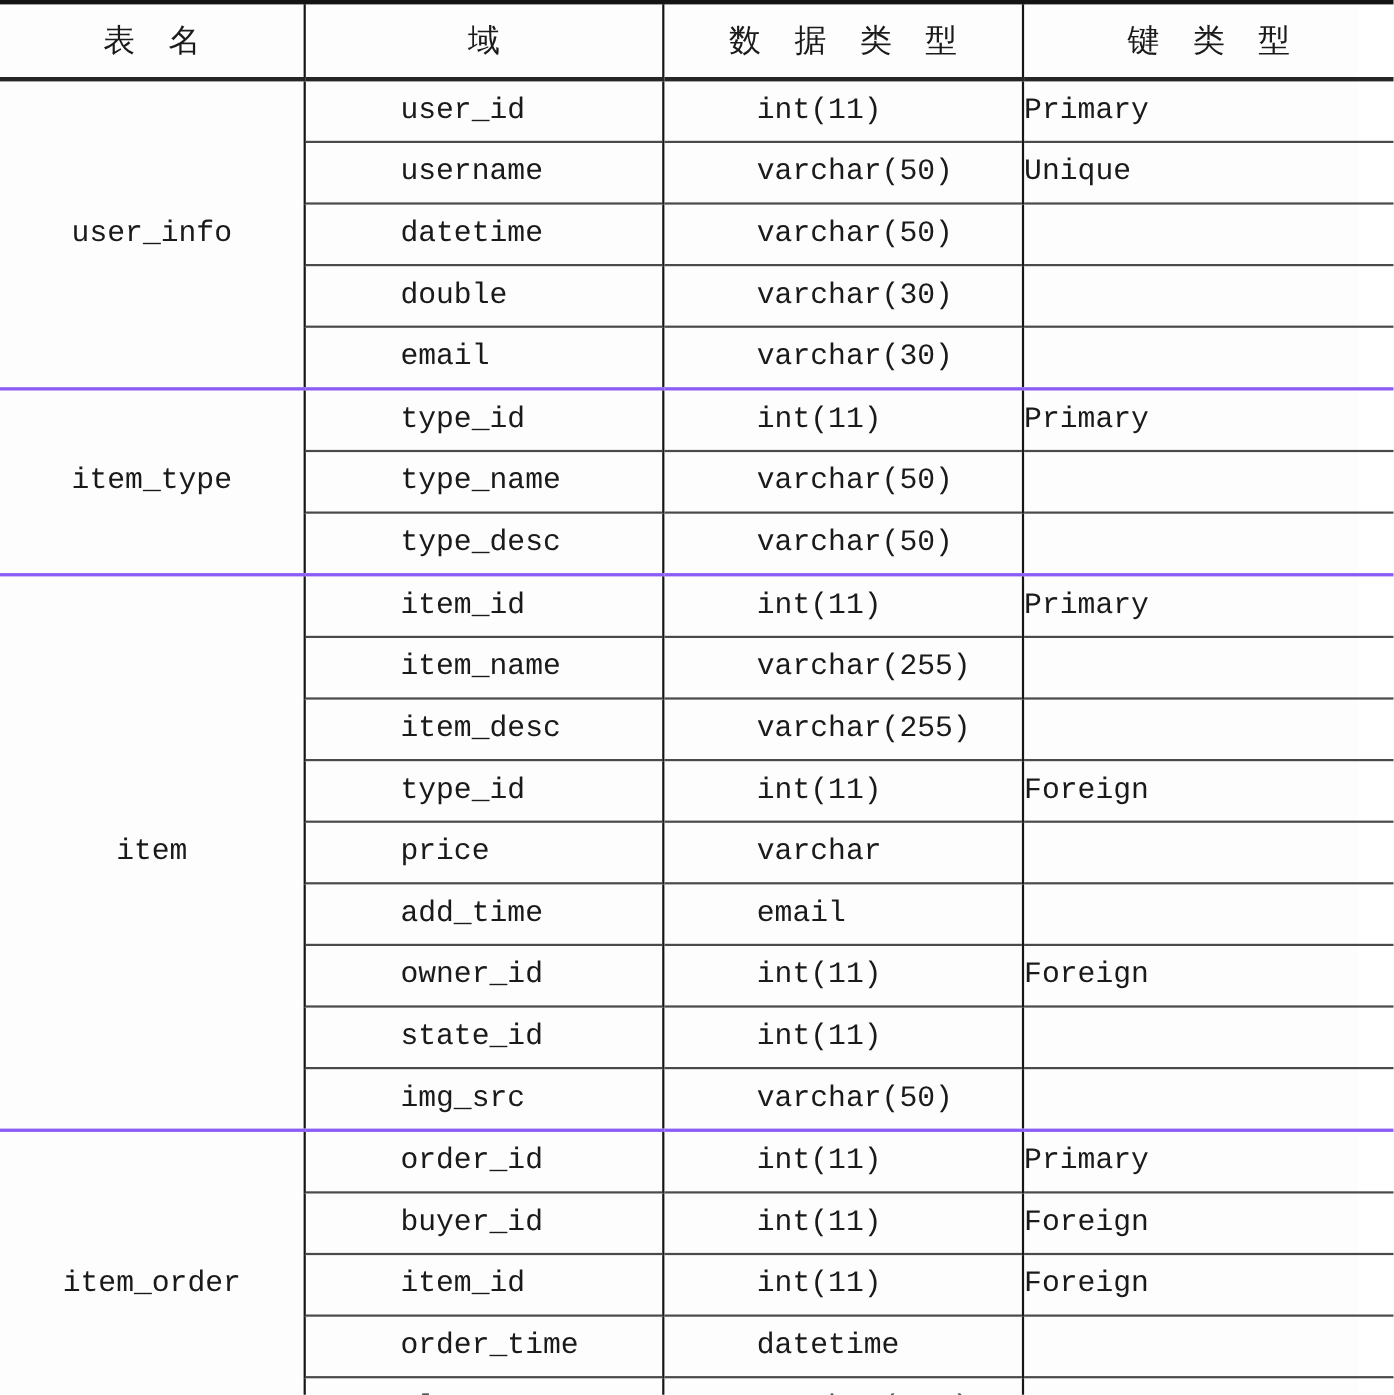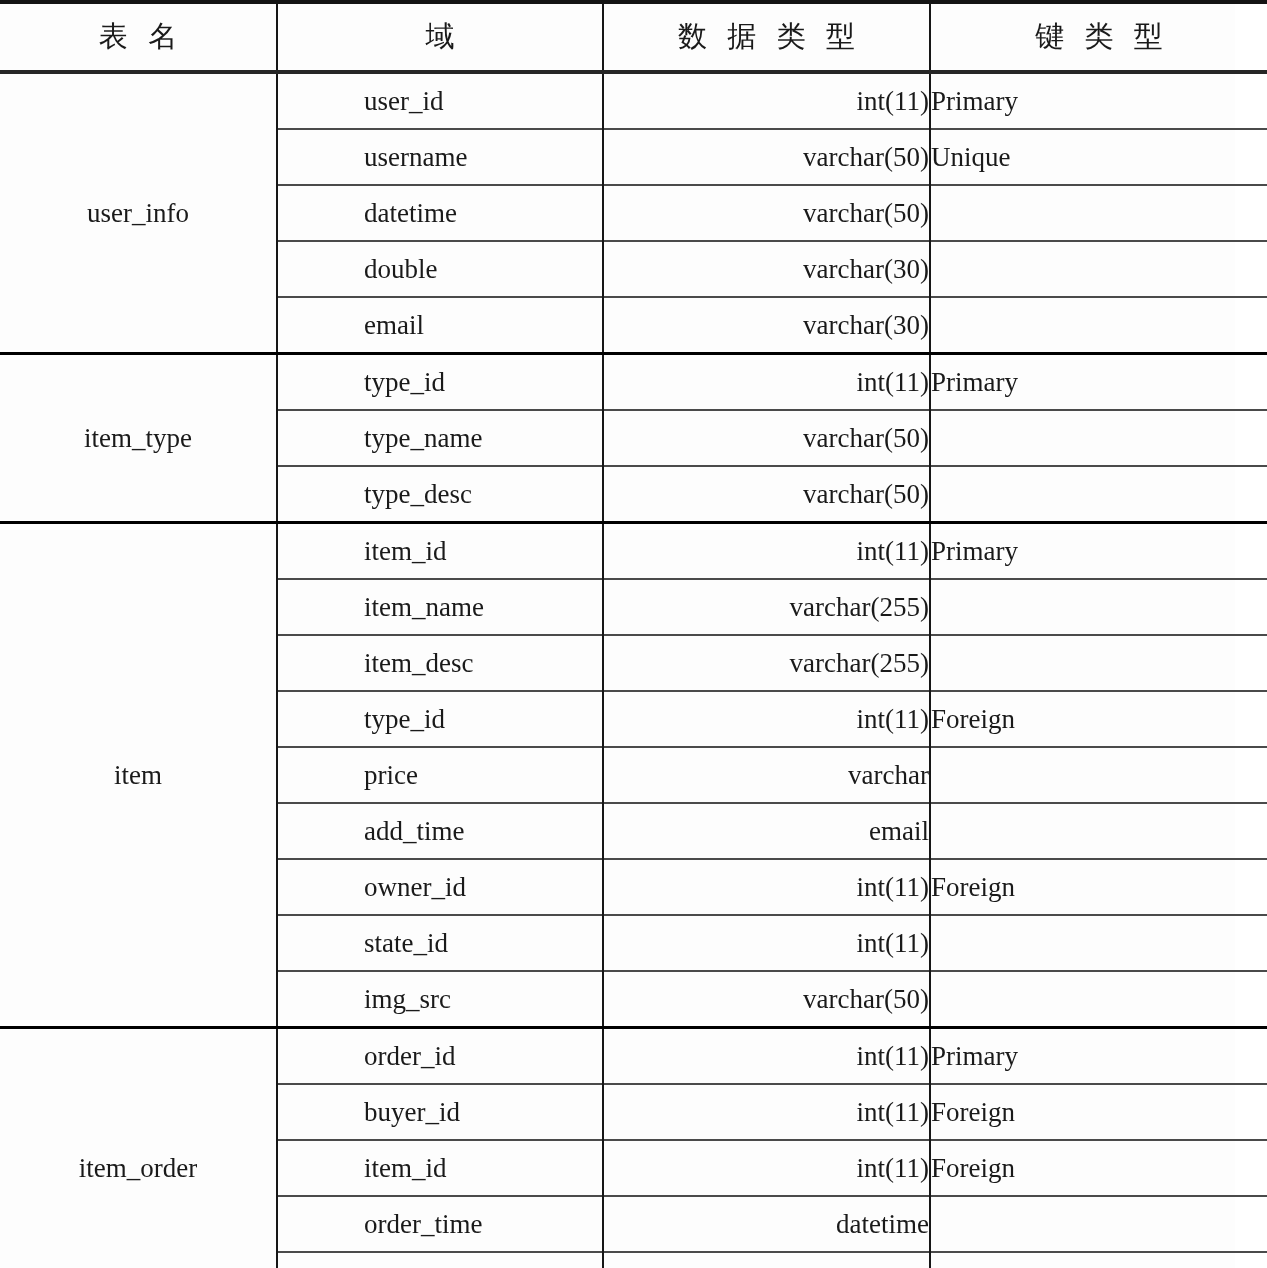--- a/index.html
+++ b/index.html
@@ -4,21 +4,21 @@
 <style>
   html, body {
     margin: 0;
     padding: 0;
     background: #ffffff;
   }
   .page {
     width: 1235px;
     height: 1268px;
     background: #fdfdfd;
-    font-family: Liberation Serif, serif;
+    font-family: Liberation Mono, monospace;
     color: #1a1a1a;
     box-sizing: border-box;
   }
   table.schema {
     border-collapse: collapse;
     table-layout: fixed;
     width: 1267px;
     border-top: 4px solid #141414;
     border-bottom: 4px solid #141414;
   }
@@ -41,26 +41,26 @@
     height: 54px;
     font-size: 27px;
     vertical-align: middle;
     padding: 0;
   }
   
   .c2, .c3, .c4 { border-left: 2px solid #161616; }
 
   
   tbody td { border-top: 2px solid #4a4a4a; }
-  tbody tr.group-start td { border-top: 3px solid #000000; }
+  tbody tr.group-start td { border-top: 3px solid #8b5cf6; }
 
   
   td.c1 { text-align: center; margin-left: 48px; }
   td.c2 { text-align: left; padding-left: 86px; }
-  td.c3 { text-align: right; }
+  td.c3 { text-align: left; padding-left: 84px; }
   td.c4 { }
 </style>
 </head>
 <body>
 
 <div class="page">
   <table class="schema">
     <colgroup>
       <col class="w1">
         <col class="w2">

